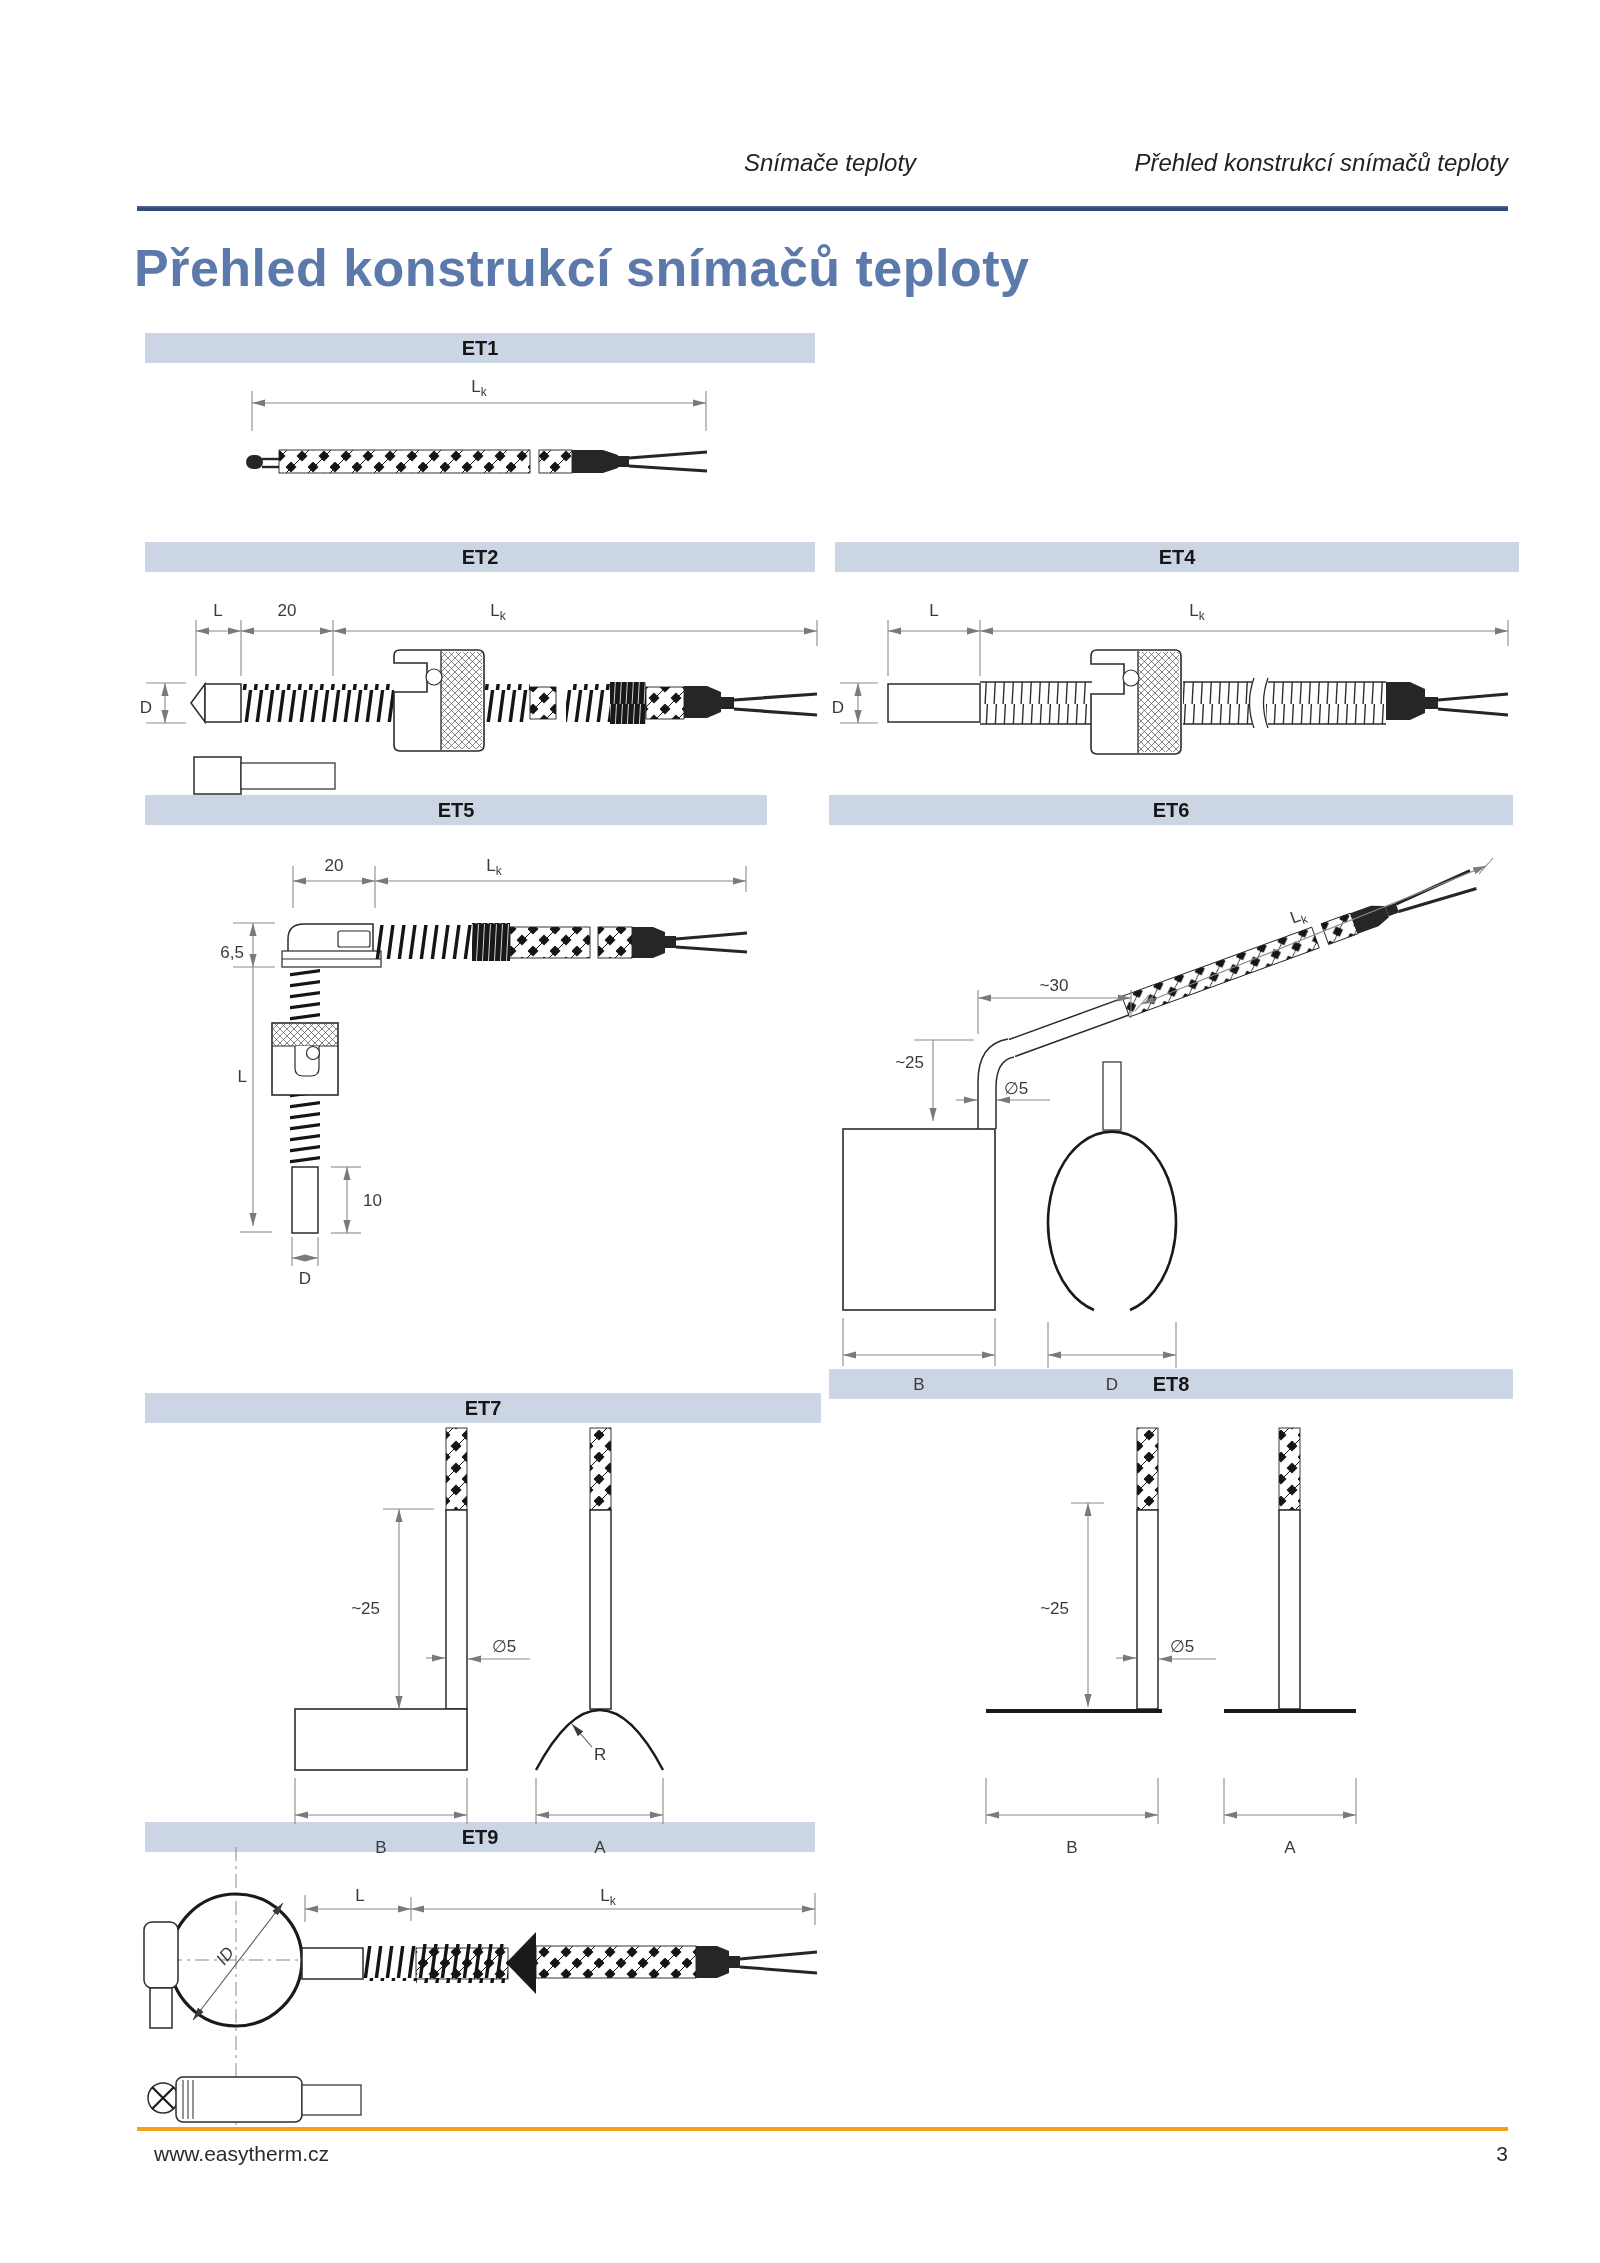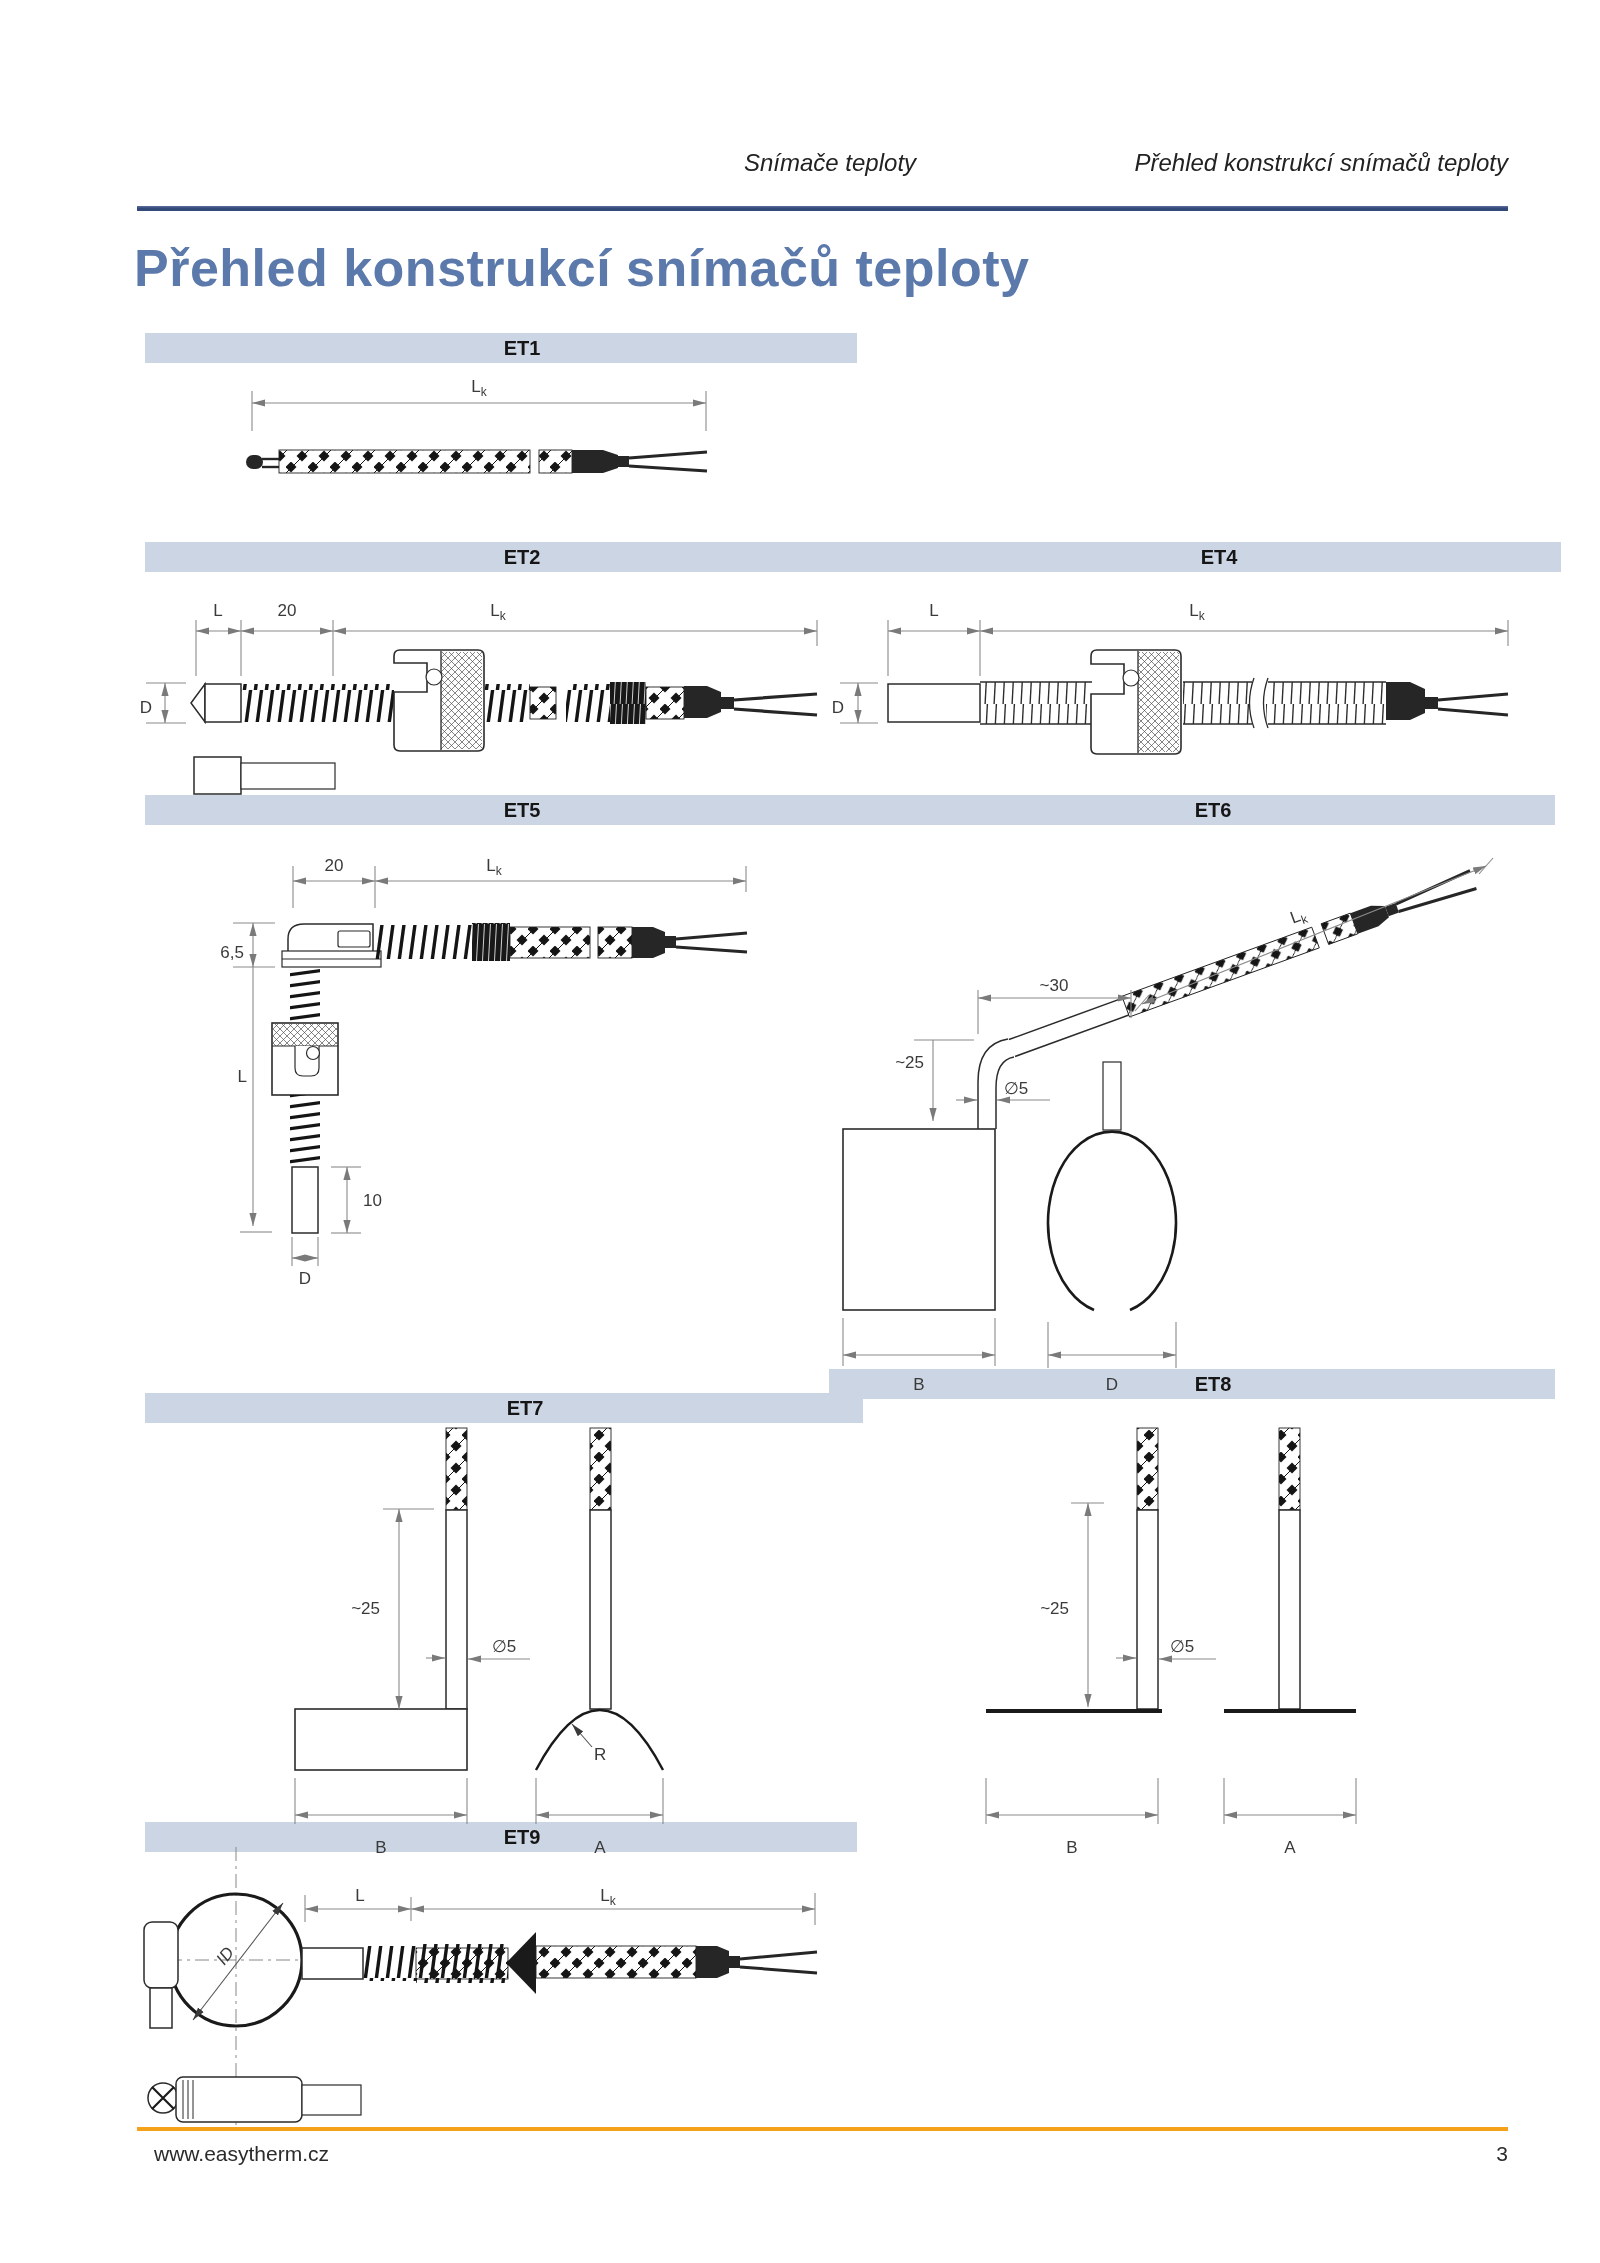--- a/index.html
+++ b/index.html
@@ -5,21 +5,21 @@
   html,body{margin:0;padding:0;background:#fff;}
   body{width:1600px;height:2263px;position:relative;font-family:"Liberation Sans",sans-serif;overflow:hidden;}
   .hdr-txt{position:absolute;top:149px;font-style:italic;font-size:24px;color:#222;}
   #hdr-left{left:700px;width:260px;text-align:center;}
   #hdr-right{right:92px;text-align:right;}
   #hdr-rule{position:absolute;left:137px;top:206px;width:1371px;height:5px;
             background:linear-gradient(to bottom,#61719d 0%,#33497a 45%,#33497a 100%);}
   #page-title{position:absolute;left:134px;top:238px;font-size:52px;font-weight:bold;
               letter-spacing:0.5px;color:var(--c-title,#5b79ab);}
   .secbar{position:absolute;height:30px;background:var(--c-bar,#ccd5e3);
-          text-align:center;line-height:30px;font-size:20px;font-weight:bold;color:#161616;padding-left:42px;}
+          text-align:center;line-height:30px;font-size:20px;font-weight:bold;color:#161616;}
   #drawings{position:absolute;left:0;top:0;}
   #foot-rule{position:absolute;left:137px;top:2127px;width:1371px;height:4px;
              background:var(--c-accent,#f5a21b);}
   .foot-txt{position:absolute;top:2142px;font-size:21px;color:#2b2b2b;}
   #foot-url{left:154px;text-align:right;}
   #foot-page{right:92px;}
   
   .obj{fill:#fff;stroke:#2b2b2b;stroke-width:1.5;}
   .objthin{fill:#fff;stroke:#2b2b2b;stroke-width:1.2;}
   .oline{stroke:#2b2b2b;stroke-width:1.5;fill:none;}
@@ -42,21 +42,21 @@
 
 <div id="hdr-left" class="hdr-txt">Snímače teploty</div>
 <div id="hdr-right" class="hdr-txt">Přehled konstrukcí snímačů teploty</div>
 <div id="hdr-rule"></div>
 
 <div id="page-title">Přehled konstrukcí snímačů teploty</div>
 
 <div class="secbar" style="left:145px;top:333px;width:670px;">ET1</div>
 <div class="secbar" style="left:145px;top:542px;width:670px;">ET2</div>
 <div class="secbar" style="left:835px;top:542px;width:684px;">ET4</div>
-<div class="secbar" style="left:145px;top:795px;width:670px;">ET5</div>
+<div class="secbar" style="left:145px;top:795px;width:622px;">ET5</div>
 <div class="secbar" style="left:829px;top:795px;width:684px;">ET6</div>
 <div class="secbar" style="left:145px;top:1393px;width:676px;">ET7</div>
 <div class="secbar" style="left:829px;top:1369px;width:684px;">ET8</div>
 <div class="secbar" style="left:145px;top:1795px;width:670px;margin-top:27px;">ET9</div>
 
 <svg id="drawings" width="1600" height="2263" viewBox="0 0 1600 2263">
   <defs>
     <marker id="arr" markerWidth="14" markerHeight="10" refX="13" refY="5" orient="auto-start-reverse" markerUnits="userSpaceOnUse">
       <path d="M13,5 L0,1.4 L0,8.6 z" fill="#7a7a7a"></path>
     </marker>

